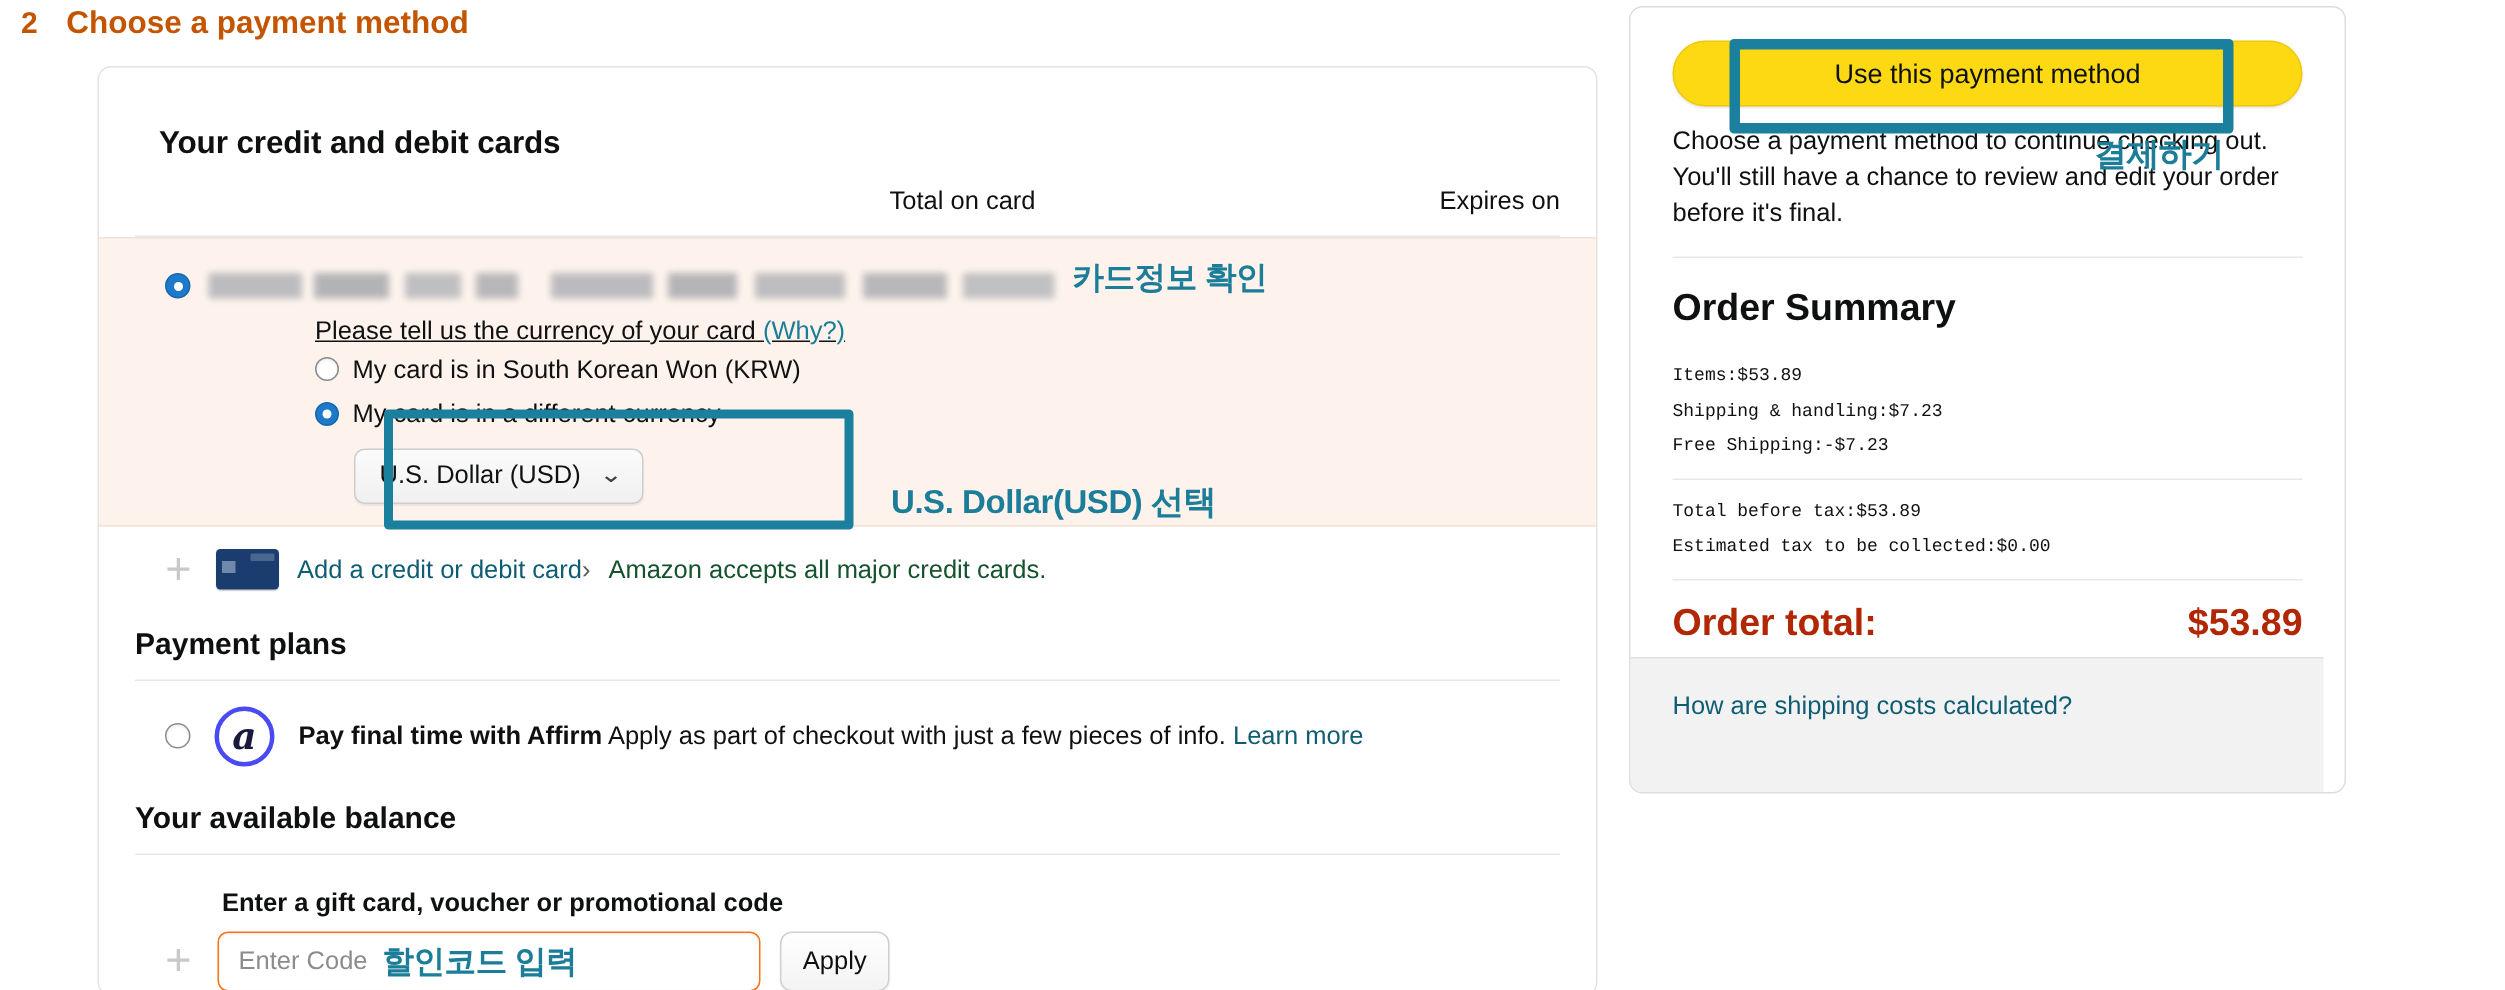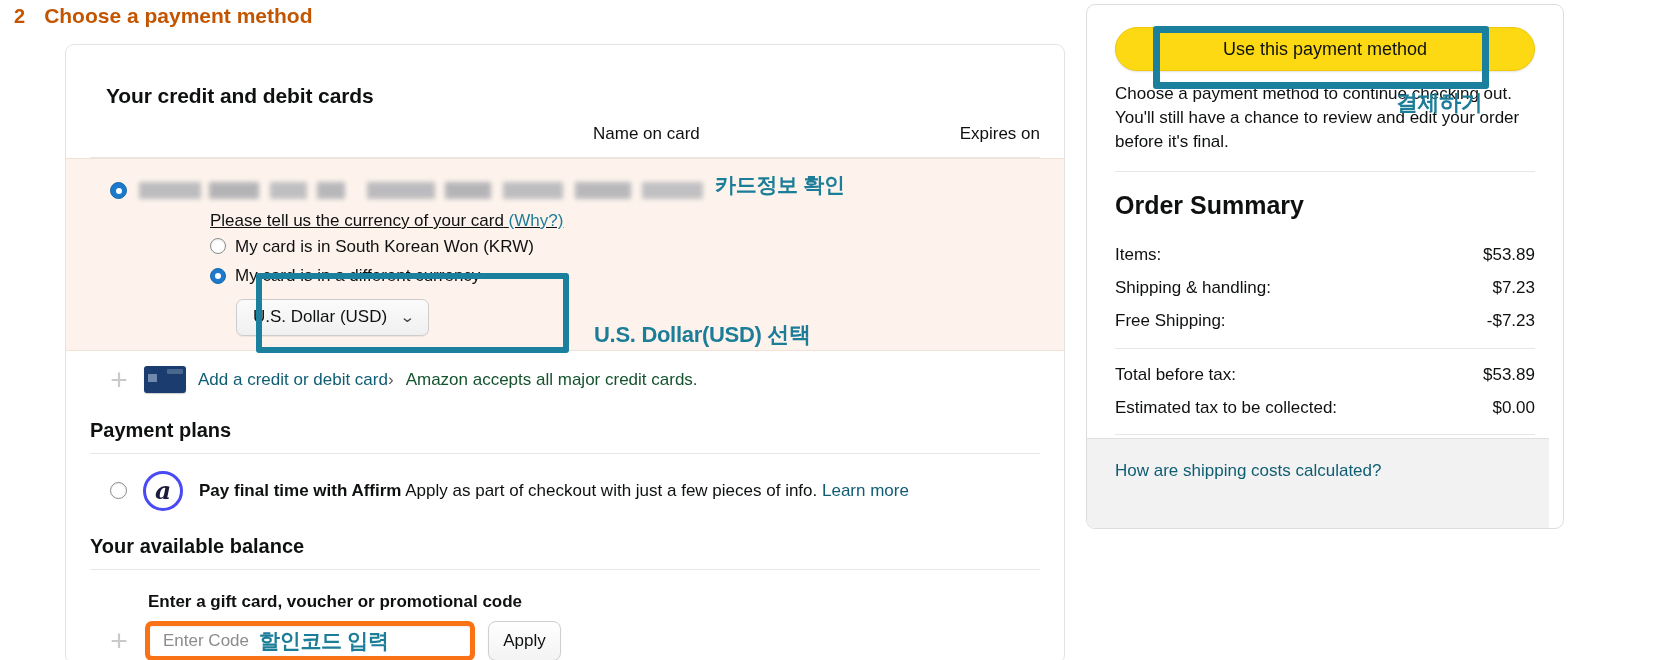--- a/index.html
+++ b/index.html
@@ -169,21 +169,21 @@
     font-size: 25px; font-weight: bold; font-style: italic;
     font-family: "DejaVu Serif", serif; flex: 0 0 auto;
   }
   .affirm-strong { font-weight: bold; }
   .learn-more { color: #0f5d73; }
 
   
   .gift-label { font-size: 17px; font-weight: bold; padding-left: 58px; margin-top: 22px; }
   .gift-row { display: flex; align-items: center; gap: 13px; padding-left: 16px; margin-top: 9px; }
   .gift-input {
-    width: 330px; height: 40px; border: 5px solid #f97316;
+    width: 362px; height: 40px; border: 1px solid #f97316;
     border-radius: 7px; background: #fff;
     display: flex; align-items: center; gap: 10px; padding: 0 13px;
     font-size: 17px;
     box-shadow: 0 1px 2px rgba(15,17,17,.07) inset;
   }
   .ph { color: #8c8c8c; }
   .apply-btn {
     width: 73px; height: 40px; border: 1px solid #cfcfcf; border-radius: 8px;
     background: linear-gradient(#fff,#f3f3f3);
     display: flex; align-items: center; justify-content: center;
@@ -222,22 +222,22 @@
     color: #1c7d99; font-weight: bold; font-size: 22px;
     white-space: nowrap; letter-spacing: -0.4px;
   }
 
   .side-rule { border-bottom: 1px solid #e7e7e7; margin: 17px 0 0 0; }
 
   .os-title { font-size: 25px; font-weight: bold; margin-top: 19px; }
 
   .os-list { margin-top: 19px; }
   .os-line {
-    display: flex; justify-content: space-between; align-items: baseline;
-    font-size: 17px; line-height: 1.93;
+    display: flex; align-items: baseline;
+    font-size: 12px; line-height: 1.93; font-family: Liberation Mono, monospace;
   }
   .os-group2 { margin-top: 10px; padding-top: 10px; border-top: 1px solid #e7e7e7; }
   .os-total-wrap {
     margin-top: 10px; padding-top: 14px; border-top: 1px solid #e7e7e7;
     display: flex; justify-content: space-between; align-items: baseline;
     color: #b12704; font-size: 25px; font-weight: bold;
     padding-bottom: 21px;
   }
 
   .side-footer {
@@ -256,21 +256,21 @@
     <span class="step-num">2</span>
     <span>Choose a payment method</span>
   </div>
 
   <div class="main-panel">
     <div class="panel-inner">
 
       <div class="section-title">Your credit and debit cards</div>
 
       <div class="col-head-row">
-        <span class="col-head col-name">Name on card</span>
+        <span class="col-head col-name">Total on card</span>
         <span class="col-head col-expires">Expires on</span>
       </div>
 
       <div class="card-row">
         <div class="card-line">
           <span class="radio checked"></span>
           <span class="redacted"></span>
           <span class="kr-note">카드정보 확인</span>
         </div>
 

